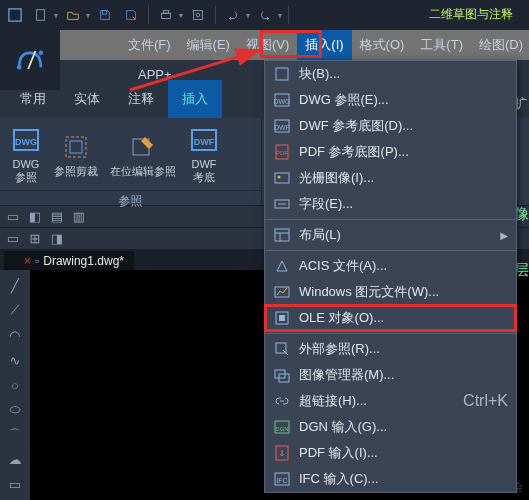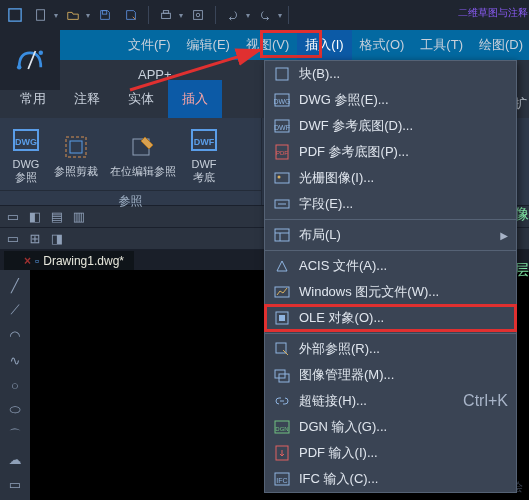--- a/index.html
+++ b/index.html
@@ -2,31 +2,31 @@
 <html><head>
 <meta charset="utf-8">
 <style>
 *{margin:0;padding:0;box-sizing:border-box;font-family:"Microsoft YaHei",sans-serif;user-select:none}
 body{background:#2b3340;color:#c8d0db;font-size:13px;width:529px;height:500px;overflow:hidden;position:relative}
 .titlebar{height:30px;background:#1f2530;display:flex;align-items:center;padding:0 4px;gap:4px}
 .titlebar .qat-icon{width:22px;height:22px;display:flex;align-items:center;justify-content:center;color:#8fa0b8}
 .titlebar .qat-icon svg{width:14px;height:14px}
 .titlebar .sep{width:1px;height:18px;background:#3a4558;margin:0 2px}
 .titlebar .dropdown-icon{font-size:8px;color:#7a8aa0;margin-left:-2px}
-.workspace{position:absolute;right:1px;top:6px;color:#8b5cf6;font-size:10px}
+.workspace{position:absolute;right:16px;top:6px;color:#bef264;font-size:12px}
 .logo{height:60px;width:60px;display:flex;align-items:center;justify-content:center;background:#1f2530;float:left}
 .logo svg{width:36px;height:36px}
-.menubar{height:30px;background:#0369a1;display:flex;align-items:center;padding-left:60px}
+.menubar{height:30px;background:#737373;display:flex;align-items:center;padding-left:60px}
 .menubar .menu-item{padding:6px 8px;cursor:pointer;white-space:nowrap}
 .menubar .menu-item.active{background:#0c5aa6;color:#fff}
 .appbar{height:28px;background:#2b3340;padding-left:70px;display:flex;align-items:center}
 .appbar .app-plus{padding:4px 8px}
 .ribbon-tabs{height:28px;background:#2b3340;display:flex;align-items:flex-end;padding-left:6px;clear:both}
 .ribbon-tabs .rtab{padding:10px 14px;cursor:pointer}
-.ribbon-tabs .rtab.active{background:#0c5aa6;color:#fca5a5}
+.ribbon-tabs .rtab.active{background:#0c5aa6;color:#5eead4}
 .ribbon{height:88px;background:#2f3a4c;display:flex;border-bottom:1px solid #1a202c}
 .rpanel{border-right:1px solid #232b38;display:flex;flex-direction:column}
 .rpanel-body{flex:1;display:flex;align-items:center;padding:4px 6px;gap:4px}
 .rpanel-title{height:20px;text-align:center;font-size:12px;color:#9fb0c5;border-top:1px solid #232b38;padding-top:2px}
 .rbtn{display:flex;flex-direction:column;align-items:center;gap:2px;padding:2px 4px;cursor:pointer;min-width:40px}
 .rbtn .ricon{width:32px;height:32px;display:flex;align-items:center;justify-content:center}
 .rbtn .rlabel{font-size:11px;text-align:center;line-height:13px;color:#c8d0db}
 .tool-row{height:22px;background:#2b3340;display:flex;align-items:center;padding:0 4px;gap:4px;border-bottom:1px solid #1a202c}
 .tool-row .ticon{width:18px;height:18px;display:flex;align-items:center;justify-content:center;color:#8fa0b8}
 .file-tab{height:22px;background:#1a1f29;display:flex;align-items:center;padding:0 4px}
@@ -129,22 +129,22 @@
   <div class="menu-item">格式(O)</div>
   <div class="menu-item">工具(T)</div>
   <div class="menu-item">绘图(D)</div>
 </div>
 <div class="appbar">
   <div class="app-plus">APP+</div>
 </div>
 
 <div class="ribbon-tabs">
   <div class="rtab">常用</div>
+  <div class="rtab">实体</div>
   <div class="rtab">注释</div>
-  <div class="rtab">实体</div>
   <div class="rtab active">插入</div>
 </div>
 
 <div class="ribbon">
   <div class="rpanel" style="width:262px">
     <div class="rpanel-body">
       <div class="rbtn">
         <div class="ricon">
             <svg viewBox="0 0 32 32">
               <rect x="4" y="6" width="24" height="20" fill="none" stroke="#5a9de8" stroke-width="2"></rect>

